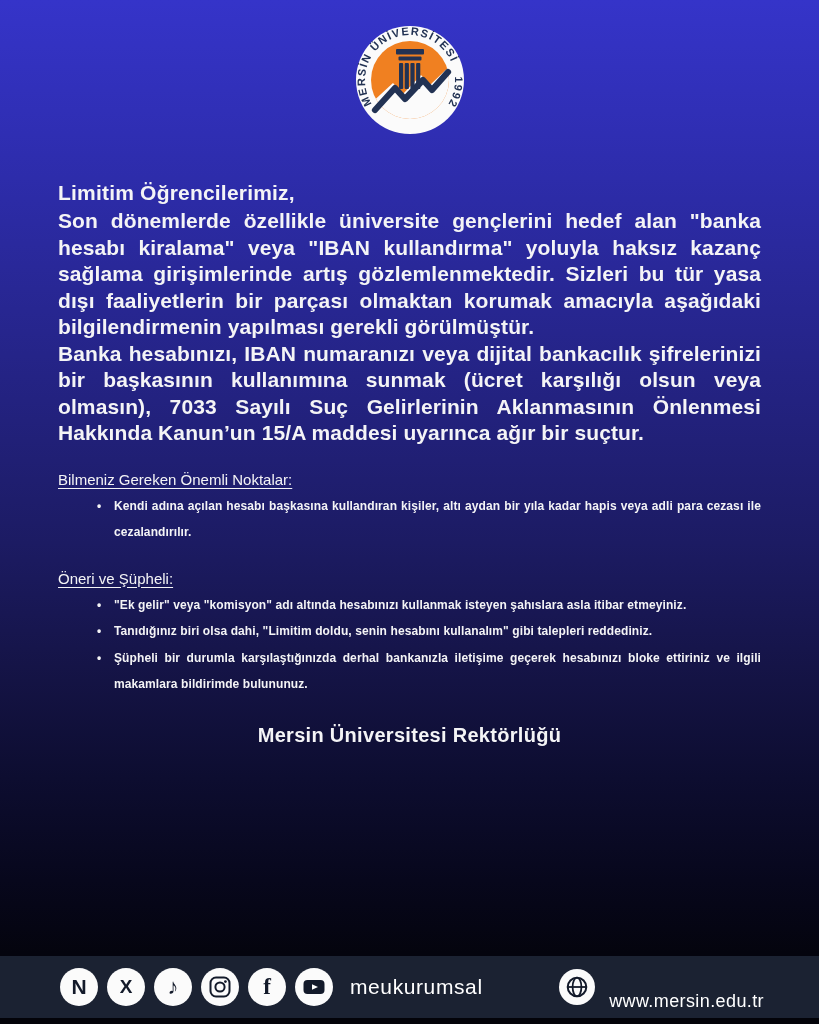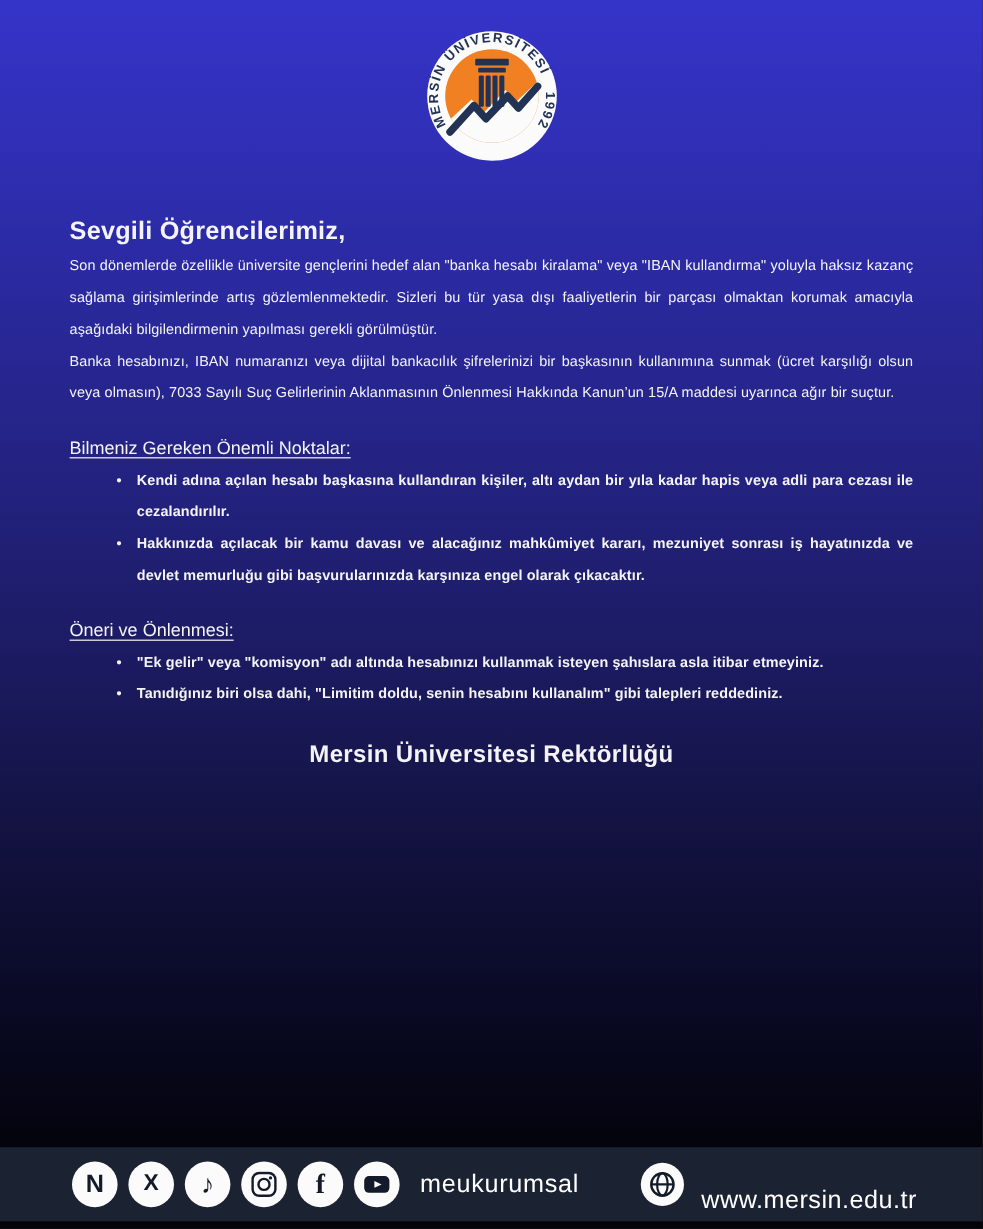--- a/index.html
+++ b/index.html
@@ -37,22 +37,22 @@
   .content {
     padding: 46px 58px 0 58px;
   }
   .greeting {
     font-size: 21px;
     font-weight: 700;
     letter-spacing: 0.2px;
     margin-bottom: 3px;
   }
   .para {
-    font-size: 12px;
-    font-weight: 400;
+    font-size: 21px;
+    font-weight: 700;
     line-height: 26.5px;
     text-align: justify;
     letter-spacing: 0.1px;
   }
   .section-heading {
     font-size: 15px;
     font-weight: 400;
     text-decoration: underline;
     text-underline-offset: 3px;
     margin-top: 24px;
@@ -126,21 +126,21 @@
   .glyph-f  { font-size: 23px; font-family: "Liberation Serif", serif; font-weight: 700; }
   .handle-text {
     font-size: 21px;
     font-weight: 400;
     letter-spacing: 0.6px;
     margin-left: 8px;
     color: #ffffff;
   }
   .web-group .icon-circle { width: 36px; height: 36px; margin-right: 14px; }
   .website-text {
-    font-size: 21px;
+    font-size: 18px;
     font-weight: 400;
     letter-spacing: 0.4px;
     color: #ffffff;
     margin-top: 28px;
   }
 </style>
 </head>
 <body>
 
 <div class="page">
@@ -171,35 +171,35 @@
         <rect x="43.5" y="31.5" width="23" height="4" rx="1"></rect>
         <rect x="44" y="38" width="4.2" height="26" rx="1"></rect>
         <rect x="49.7" y="38" width="4.2" height="26" rx="1"></rect>
         <rect x="55.4" y="38" width="4.2" height="26" rx="1"></rect>
         <rect x="61.1" y="38" width="4.2" height="26" rx="1"></rect>
       </g>
     </svg>
   </div>
 
   <main class="content">
-    <h1 class="greeting">Sevgili Öğrencilerimiz,</h1>
+    <h1 class="greeting">Limitim Öğrencilerimiz,</h1>
 
     <p class="para">Son dönemlerde özellikle üniversite gençlerini hedef alan "banka hesabı kiralama" veya "IBAN kullandırma" yoluyla haksız kazanç sağlama girişimlerinde artış gözlemlenmektedir. Sizleri bu tür yasa dışı faaliyetlerin bir parçası olmaktan korumak amacıyla aşağıdaki bilgilendirmenin yapılması gerekli görülmüştür.</p>
     <p class="para">Banka hesabınızı, IBAN numaranızı veya dijital bankacılık şifrelerinizi bir başkasının kullanımına sunmak (ücret karşılığı olsun veya olmasın), 7033 Sayılı Suç Gelirlerinin Aklanmasının Önlenmesi Hakkında Kanun’un 15/A maddesi uyarınca ağır bir suçtur.</p>
 
     <h2 class="section-heading">Bilmeniz Gereken Önemli Noktalar:</h2>
     <ul class="bullets">
       <li>Kendi adına açılan hesabı başkasına kullandıran kişiler, altı aydan bir yıla kadar hapis veya adli para cezası ile cezalandırılır.</li>
-      <li>Hakkınızda açılacak bir kamu davası ve alacağınız mahkûmiyet kararı, mezuniyet sonrası iş hayatınızda ve devlet memurluğu gibi başvurularınızda karşınıza engel olarak çıkacaktır.</li>
     </ul>
 
-    <h2 class="section-heading">Öneri ve Önlenmesi:</h2>
+    <h2 class="section-heading">Öneri ve Şüpheli:</h2>
     <ul class="bullets">
       <li>"Ek gelir" veya "komisyon" adı altında hesabınızı kullanmak isteyen şahıslara asla itibar etmeyiniz.</li>
       <li>Tanıdığınız biri olsa dahi, "Limitim doldu, senin hesabını kullanalım" gibi talepleri reddediniz.</li>
+      <li>Şüpheli bir durumla karşılaştığınızda derhal bankanızla iletişime geçerek hesabınızı bloke ettiriniz ve ilgili makamlara bildirimde bulununuz.</li>
     </ul>
 
     <div class="signature">Mersin Üniversitesi Rektörlüğü</div>
   </main>
 
   <footer class="footer">
     <div class="social-group">
       <div class="icon-circle">
         <span class="glyph-n">N</span>
       </div>

